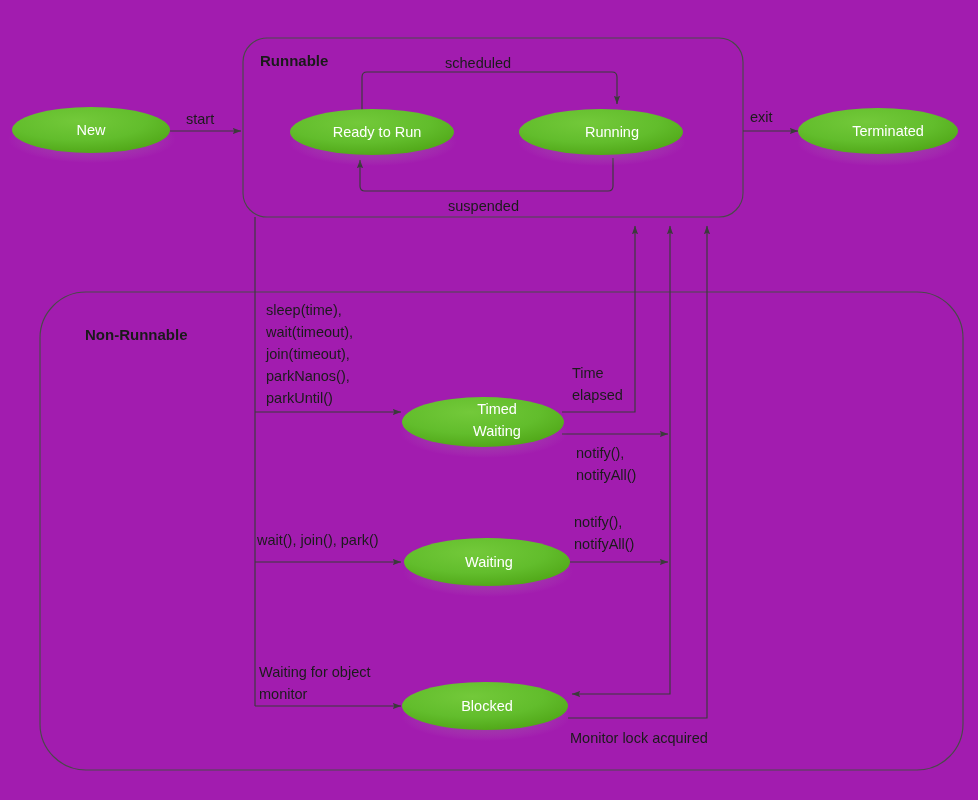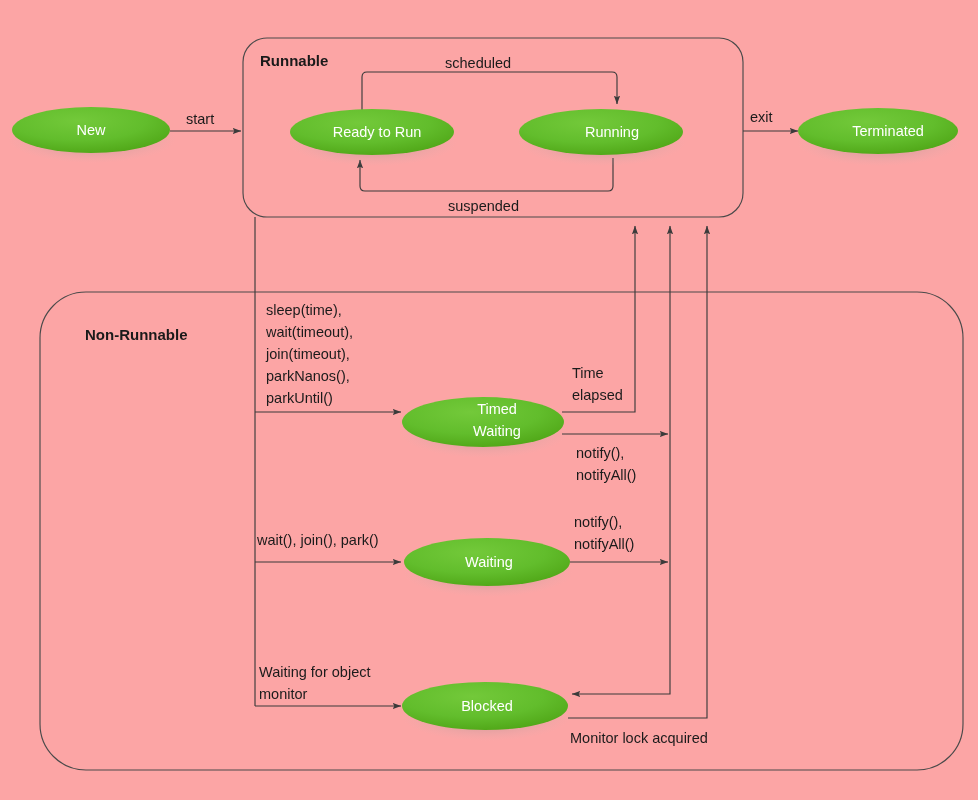--- a/index.html
+++ b/index.html
@@ -10,21 +10,21 @@
   body {
     width: 978px;
     height: 800px;
     font-family: "Liberation Sans", sans-serif;
     overflow: hidden;
   }
   #stage {
     position: relative;
     width: 978px;
     height: 800px;
-    background: #fca5a5;
+    background: #a21caf;
   }
   svg.diagram {
     position: absolute;
     left: 0;
     top: 0;
     width: 978px;
     height: 800px;
   }
   .container-label {
     font-family: "Liberation Sans", sans-serif;

